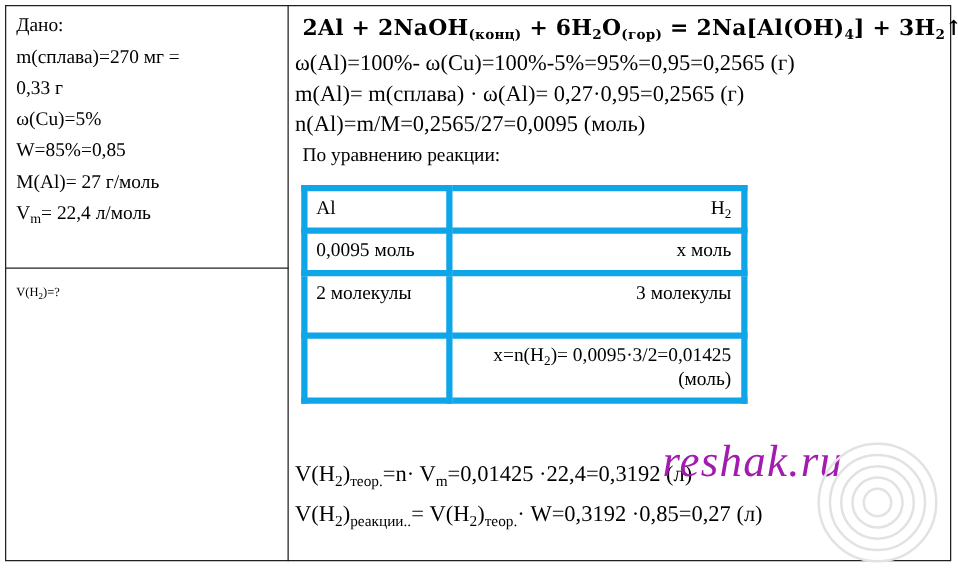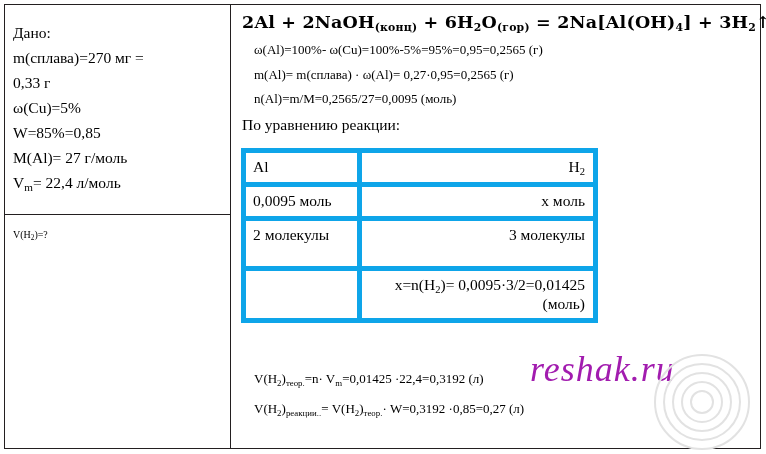--- a/index.html
+++ b/index.html
@@ -39,21 +39,21 @@
     border-right: 1px solid #231f20;
   }
   .given-box {
     position: absolute;
     left: 0;
     top: 0;
     width: 227px;
     height: 211px;
     box-sizing: border-box;
     border-bottom: 1px solid #231f20;
-    padding: 16px 8px 0 9px;
+    padding: 4px 8px 0 9px;
   }
   .given-line {
     font-size: 15.5px;
     line-height: 25px;
     white-space: nowrap;
   }
   .find-box {
     position: absolute;
     left: 0;
     top: 211px;
@@ -86,23 +86,23 @@
     letter-spacing: 0.2px;
     padding: 8px 0 4px 10px;
     white-space: nowrap;
   }
   .eq-main .sub {
     font-size: 0.62em;
     vertical-align: -0.3em;
     font-weight: bold;
   }
   .sol-line {
-    font-size: 13px;
+    font-size: 18px;
     line-height: 24.5px;
-    padding-left: 22px;
+    padding-left: 4px;
     white-space: nowrap;
   }
   .byeq {
     font-size: 15.5px;
     line-height: 26px;
     padding-left: 10px;
   }
   
   .prop-table {
     position: absolute;

